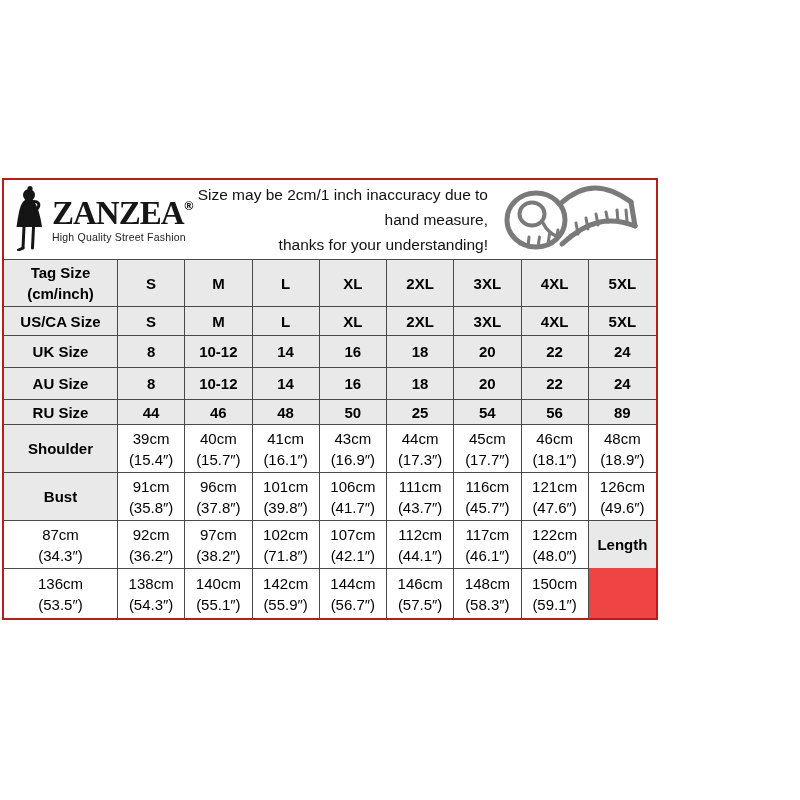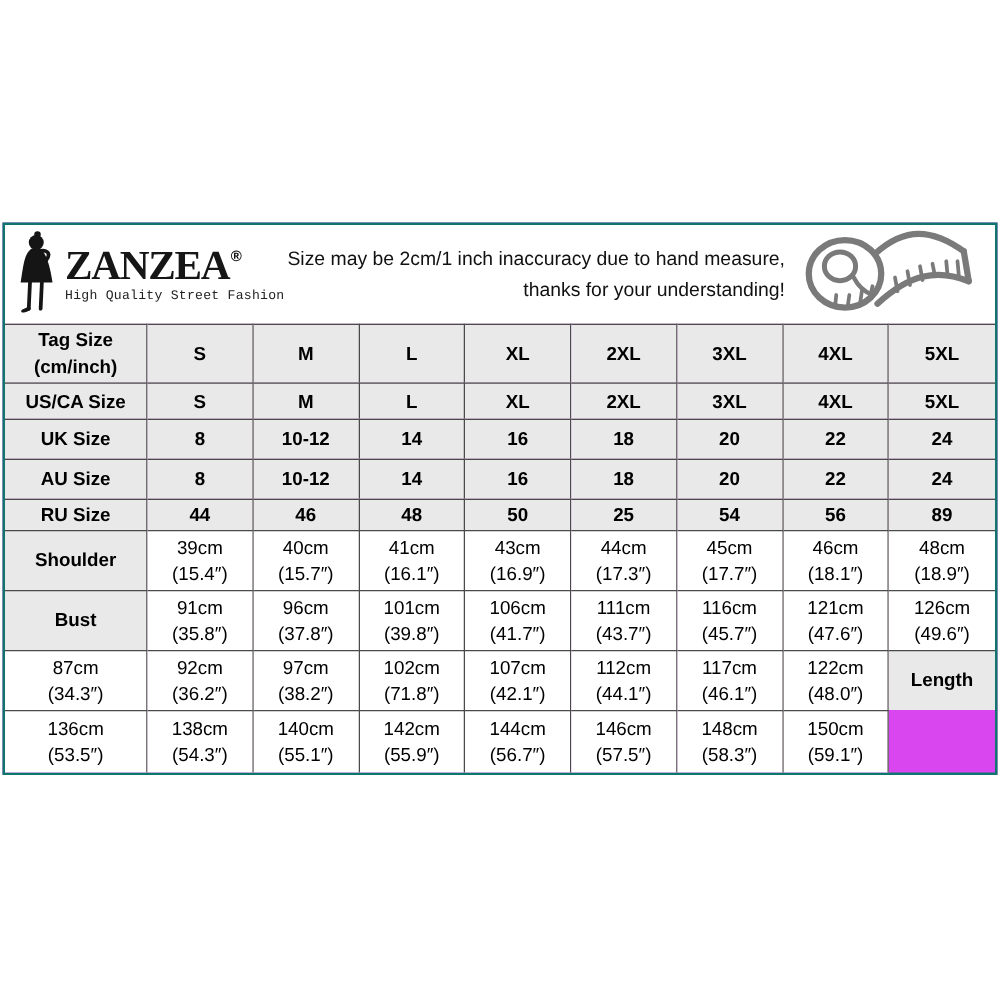--- a/index.html
+++ b/index.html
@@ -9,24 +9,24 @@
     height: 800px;
     background: #ffffff;
     font-family: "Liberation Sans", sans-serif;
     color: #000;
     overflow: hidden;
   }
   .content {
     position: absolute;
     left: 2px;
     top: 178px;
-    width: 796px;
+    width: 656px;
     box-sizing: border-box;
-    border: 2px solid #0f766e;
-    background: #d946ef;
+    border: 2px solid #b91c1c;
+    background: #ef4444;
   }
   .hdr {
     display: flex;
     align-items: center;
     height: 79px;
     background: #fff;
   }
   .logo {
     flex: 0 0 auto;
     width: 192px;
@@ -50,21 +50,20 @@
     position: relative;
     top: -14px;
     left: 1px;
   }
   .tagline {
     font-size: 10.5px;
     color: #222;
     margin-top: 1px;
     letter-spacing: 0.2px;
     white-space: nowrap;
-    font-family: Liberation Mono, monospace;
   }
   .disclaimer {
     flex: 1 1 auto;
     text-align: right;
     font-size: 15.5px;
     line-height: 25px;
     color: #111;
   }
   .tape-wrap { flex: 0 0 auto; margin-right: 14px; margin-left: 4px; }
   .grid {

